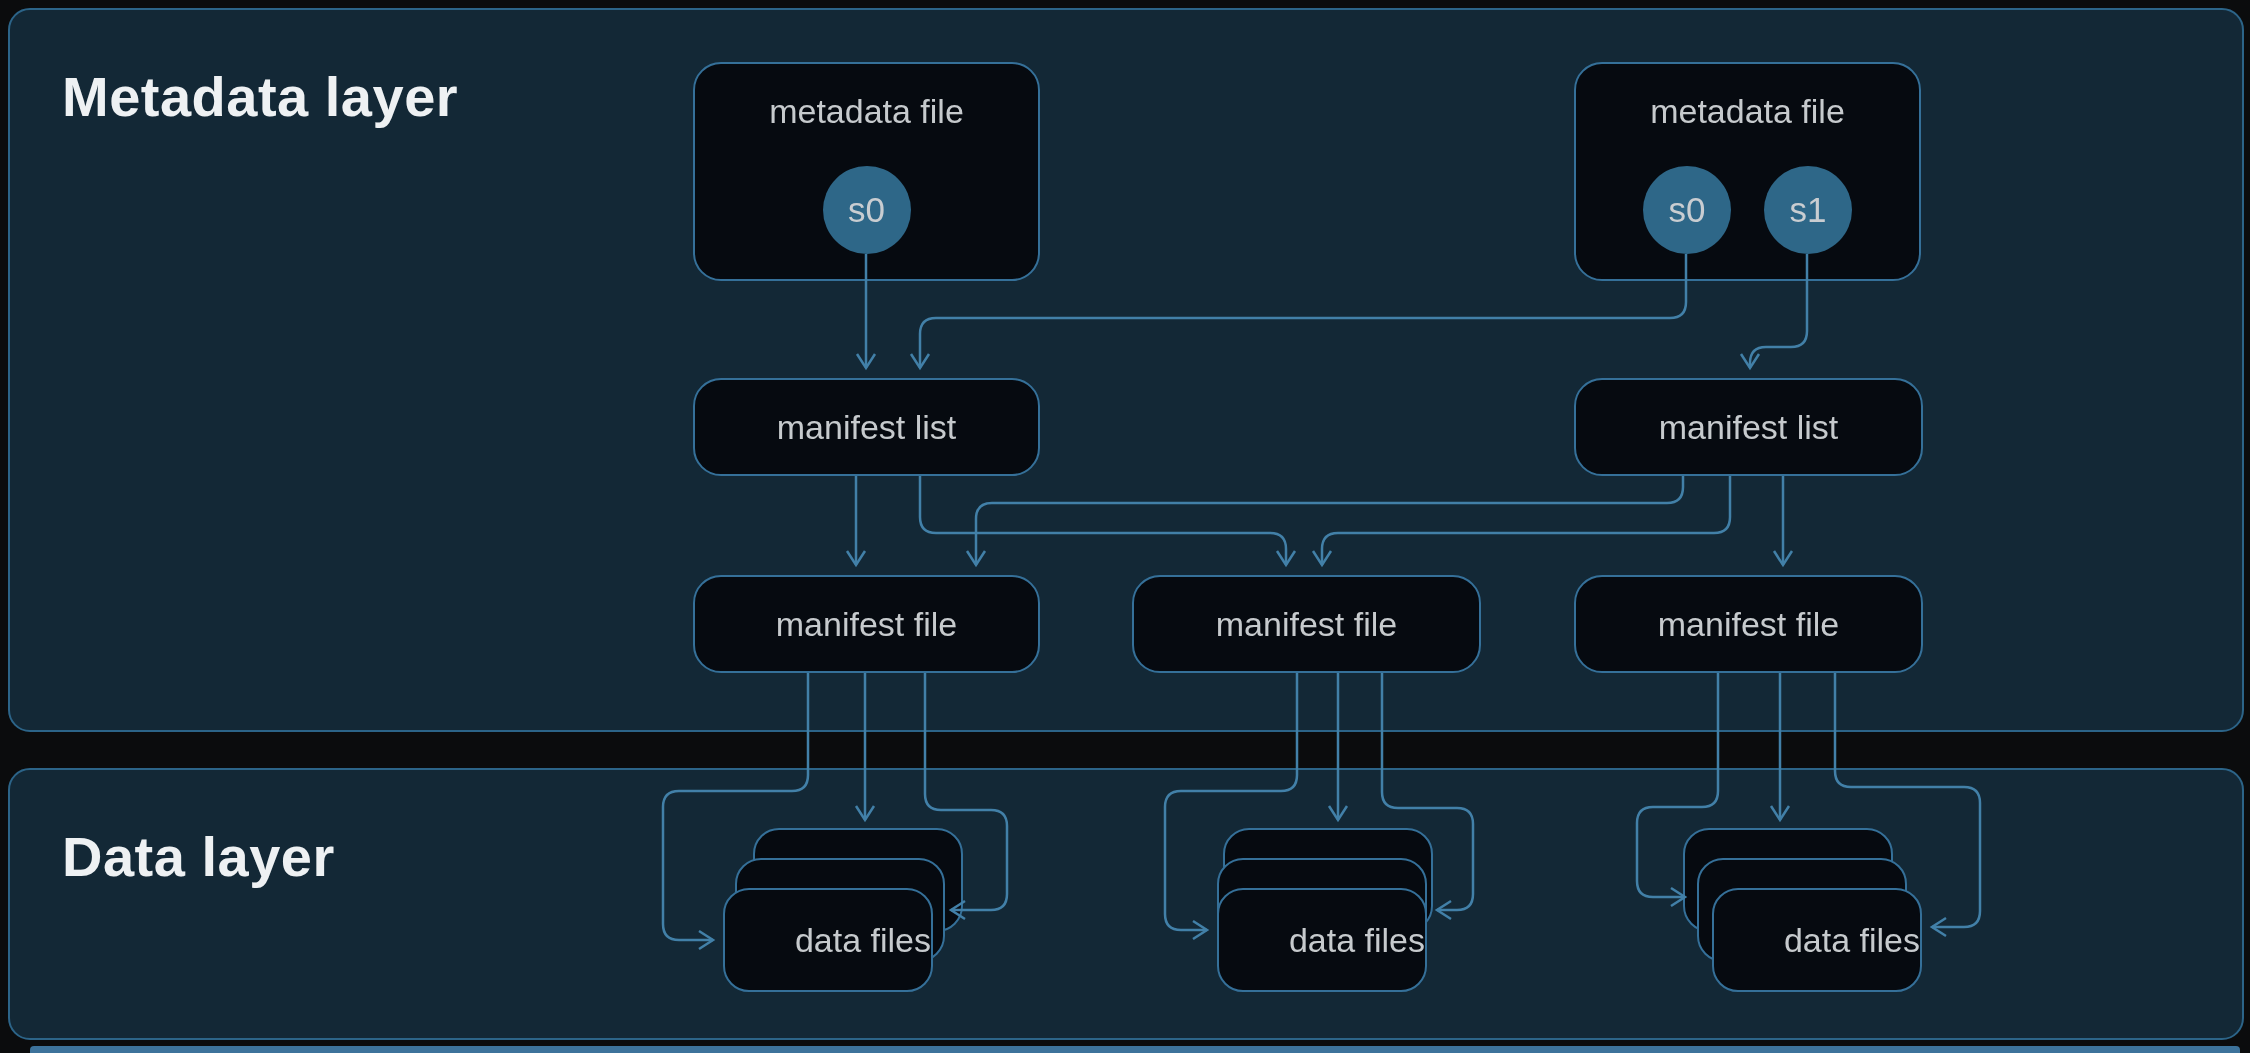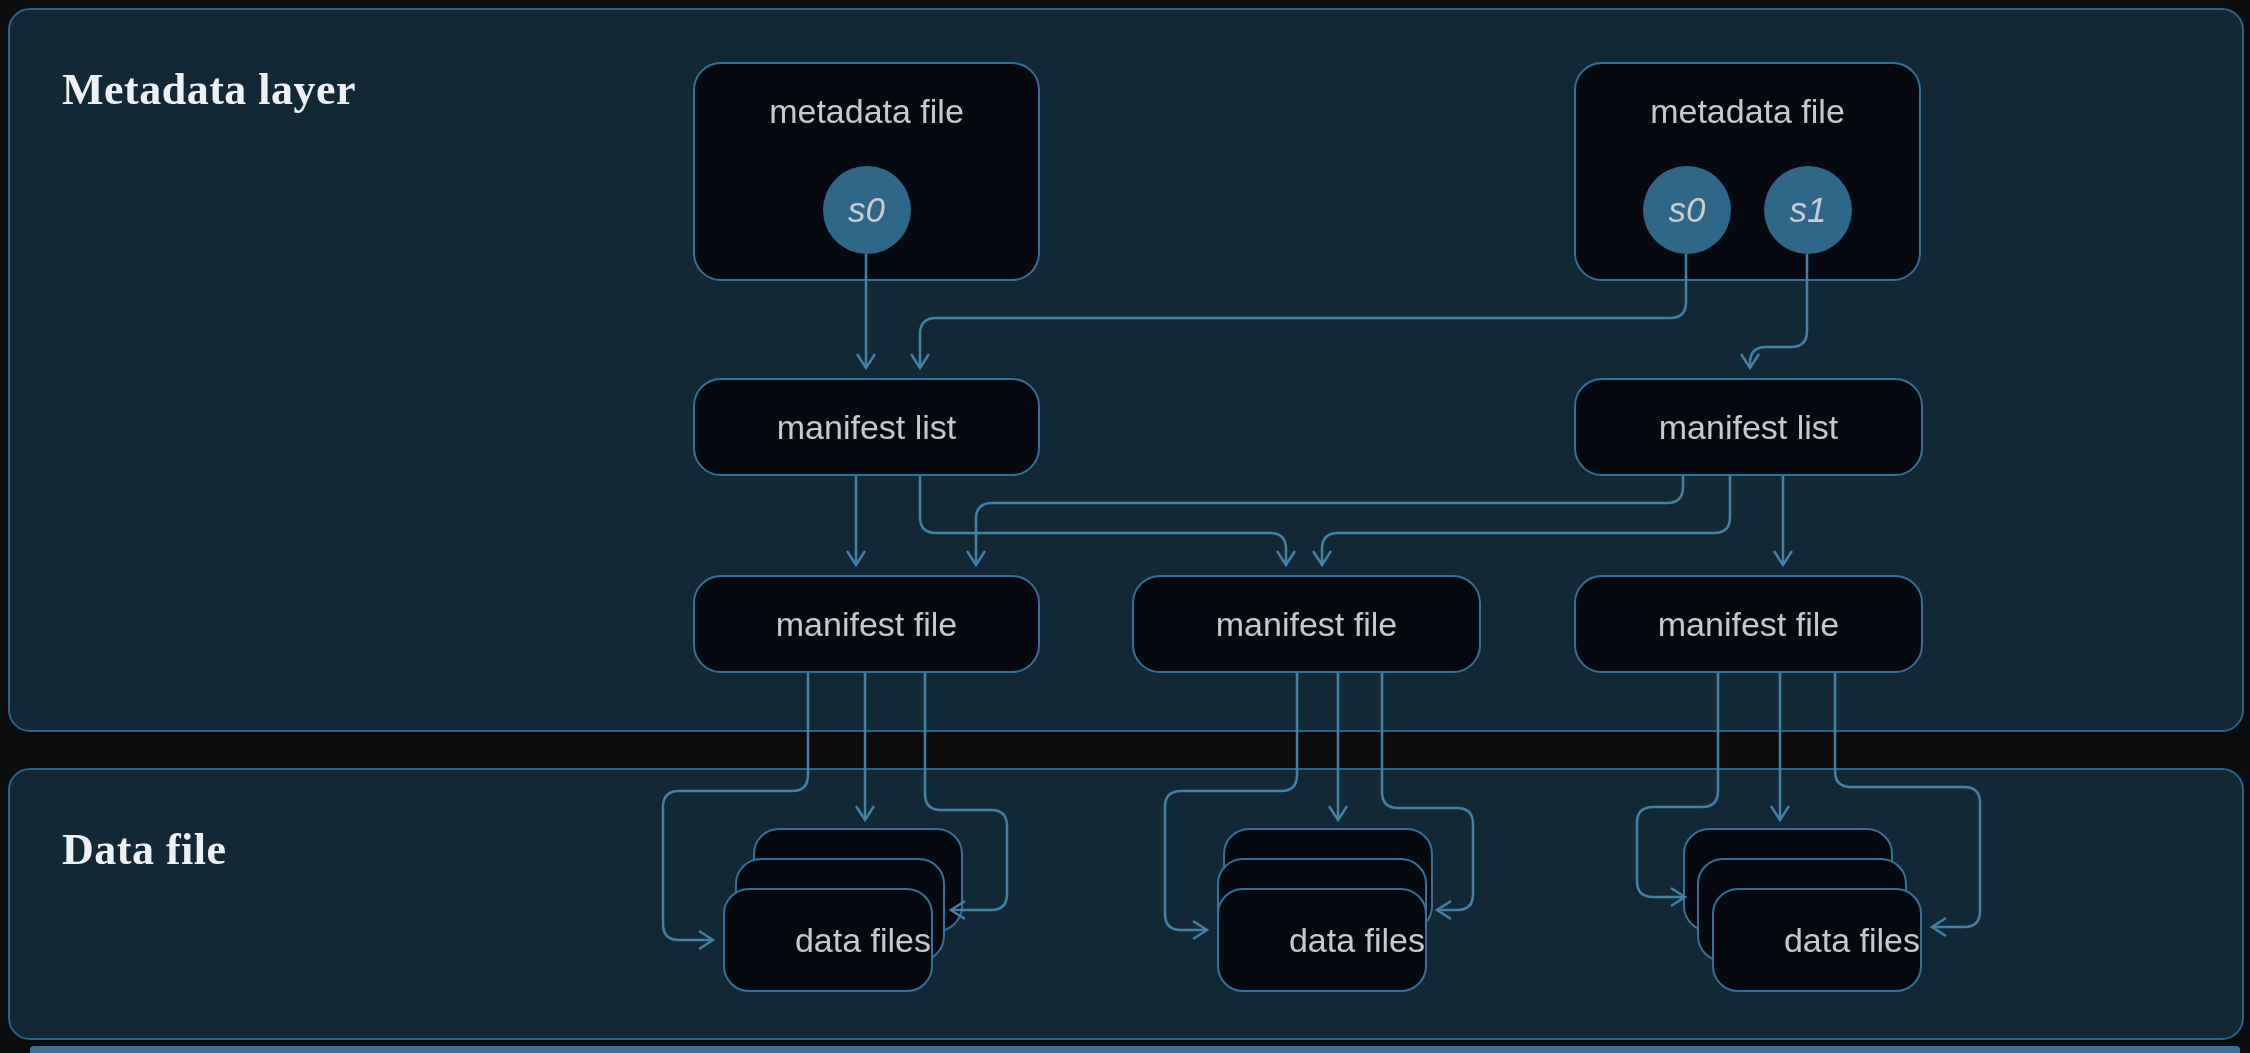--- a/index.html
+++ b/index.html
@@ -9,36 +9,36 @@
     --title-text:#eef1f3; --bottom-strip:#3d739b;
   }
   *{margin:0;padding:0;box-sizing:border-box;}
   html,body{width:2250px;height:1053px;overflow:hidden;}
   body{background:var(--page-bg);font-family:"Liberation Sans","DejaVu Sans",sans-serif;}
   .stage{position:relative;width:2250px;height:1053px;}
 
   .panel{position:absolute;background:var(--panel-bg);border:2px solid var(--panel-border);border-radius:22px;}
   .panel-metadata{left:8px;top:8px;width:2236px;height:724px;}
   .panel-data{left:8px;top:768px;width:2236px;height:272px;}
-  .layer-title{position:absolute;font-size:44px;font-weight:700;letter-spacing:.5px;color:var(--title-text);font-family:Liberation Serif, serif;}
+  .layer-title{position:absolute;font-size:56px;font-weight:700;letter-spacing:.5px;color:var(--title-text);}
   .title-metadata{left:62px;top:64px;}
   .title-data{left:62px;top:824px;}
 
   .bottom-strip{position:absolute;left:30px;top:1046px;width:2210px;height:7px;
     background:var(--bottom-strip);border-radius:4px 4px 0 0;}
 
   .node{position:absolute;background:var(--node-bg);border:2px solid var(--node-border);
     border-radius:28px;color:var(--node-text);font-size:34px;z-index:2;}
   .node-simple{display:flex;align-items:center;justify-content:center;}
 
   .metadata-file{width:347px;height:219px;top:62px;display:flex;flex-direction:column;align-items:center;}
   .metadata-file .node-label{margin-top:28px;}
   .meta-left{left:693px;}
   .meta-right{left:1574px;}
-  .snapshots{position:absolute;bottom:25px;display:flex;gap:33px;font-style:italic;}
+  .snapshots{position:absolute;bottom:25px;display:flex;gap:33px;}
   .snapshot{width:88px;height:88px;border-radius:50%;background:var(--snapshot-fill);
     color:var(--snapshot-text);display:flex;align-items:center;justify-content:center;font-size:35px;}
 
   .manifest-list,.manifest-file{width:347px;height:98px;}
   .manifest-list{top:378px;}
   .manifest-file{top:575px;}
   .x-left{left:693px;}
   .x-mid{left:1132px;width:349px;}
   .x-right{left:1574px;width:349px;}
 
@@ -58,21 +58,21 @@
   #arrowhead path{fill:none;stroke:var(--edge);stroke-width:2.5;}
 </style>
 </head>
 <body>
 
 <div class="stage">
 
   <section class="panel panel-metadata"></section>
   <section class="panel panel-data"></section>
   <h2 class="layer-title title-metadata">Metadata layer</h2>
-  <h2 class="layer-title title-data">Data file</h2>
+  <h2 class="layer-title title-data">Data layer</h2>
   <div class="bottom-strip"></div>
 
   <div class="node metadata-file meta-left">
     <span class="node-label">metadata file</span>
     <div class="snapshots">
       <span class="snapshot">s0</span>
     </div>
   </div>
   <div class="node metadata-file meta-right">
     <span class="node-label">metadata file</span>

